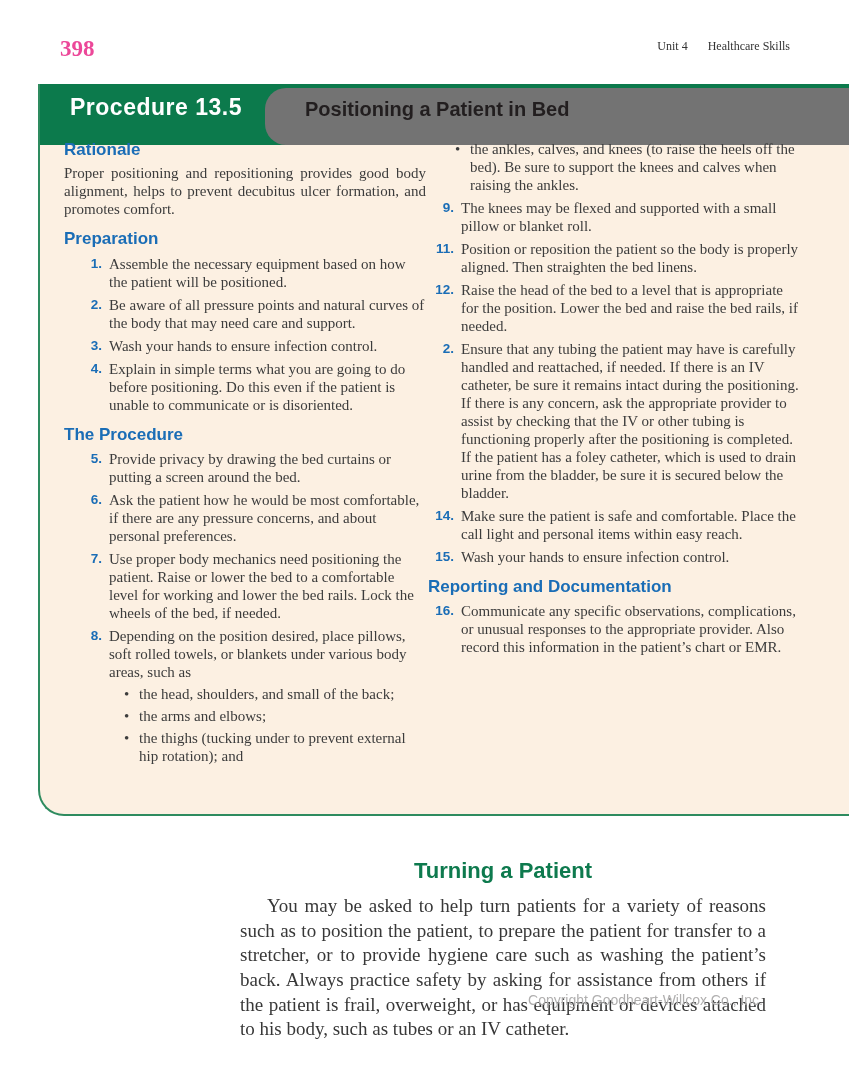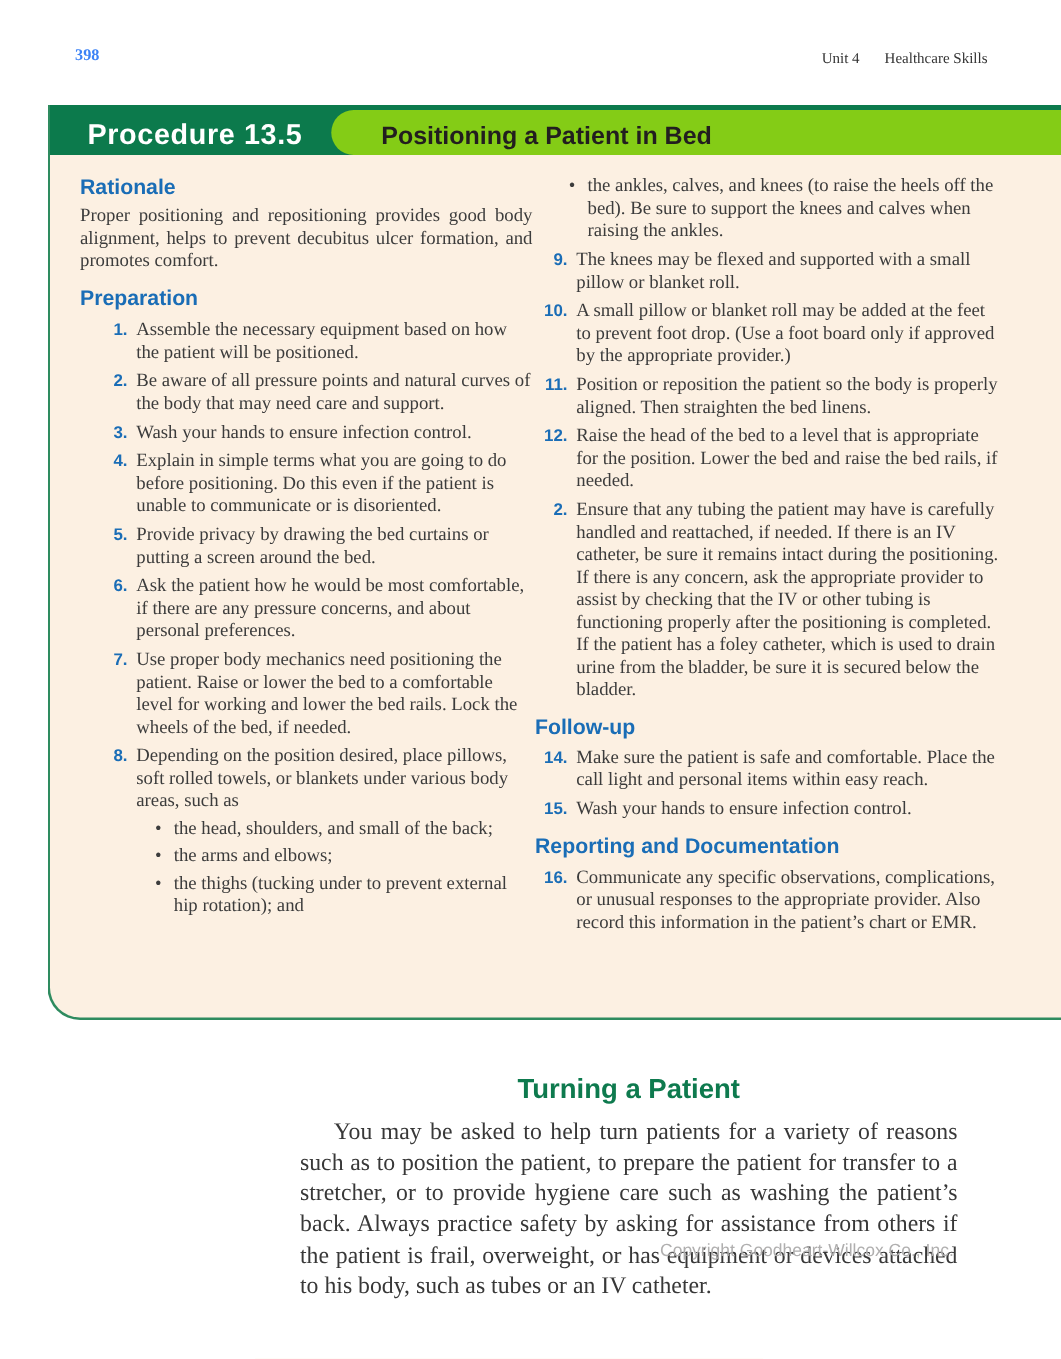--- a/index.html
+++ b/index.html
@@ -1,39 +1,39 @@
 <!DOCTYPE html>
 <html><head>
 <meta charset="utf-8">
 <style>
   html,body{margin:0;padding:0;}
   body{
     width:849px;height:1087px;position:relative;background:#ffffff;
     font-family:"Liberation Serif", serif;color:#3c3c3c;overflow:hidden;
   }
   
-  .page-num{position:absolute;left:60px;top:36px;font-size:13px;font-weight:bold;color:#3b82f6;}
+  .page-num{position:absolute;left:60px;top:36px;font-size:23px;font-weight:bold;color:#ec4899;}
   .running-head{position:absolute;right:59px;top:39px;font-size:12px;color:#333;}
   .running-head .unit{margin-right:20px;}
   
   .proc-box{
     position:absolute;left:38px;right:0;top:84px;height:730px;
     background:#fcf0e2;
     border-left:2px solid #2e8b5f;border-bottom:2px solid #2e8b5f;
     border-bottom-left-radius:26px;
   }
-  .band{position:absolute;top:0;left:0;right:0;height:40px;background:#0c7a4c;}
+  .band{position:absolute;top:0;left:0;right:0;height:61px;background:#0c7a4c;}
   .band-label{
     position:absolute;left:30px;top:0;line-height:46px;
     font-family:"Liberation Sans", sans-serif;font-weight:bold;font-size:23px;color:#ffffff;
     letter-spacing:0.5px;
   }
   .ribbon{
     position:absolute;left:225px;top:4px;right:0;bottom:0;
-    background:#84cc16;border-radius:21px 0 0 21px;
+    background:#737373;border-radius:21px 0 0 21px;
   }
   .ribbon-title{
     display:block;line-height:42px;padding-left:40px;
     font-family:"Liberation Sans", sans-serif;font-weight:bold;font-size:20px;color:#221e1f;
   }
   
   .col{position:absolute;top:56px;font-size:15px;line-height:1.2;}
   .col-left{left:24px;width:362px;}
   .col-right{left:388px;width:374px;}
   .sec-heading{
@@ -98,20 +98,21 @@
     </div>
     <div class="step">
       <span class="num">3.</span>
       <span class="text">Wash your hands to ensure infection control.</span>
     </div>
     <div class="step">
       <span class="num">4.</span>
       <span class="text">Explain in simple terms what you are going to do before positioning. Do this even if the patient is unable to communicate or is disoriented.</span>
     </div>
 
+    <div class="sec-heading">The Procedure</div>
 
     <div class="step">
       <span class="num">5.</span>
       <span class="text">Provide privacy by drawing the bed curtains or putting a screen around the bed.</span>
     </div>
     <div class="step">
       <span class="num">6.</span>
       <span class="text">Ask the patient how he would be most comfortable, if there are any pressure concerns, and about personal preferences.</span>
     </div>
     <div class="step">
@@ -141,37 +142,32 @@
     <div class="bullet-item" style="margin-top:0;">
       <span class="glyph">•</span>
       <span class="text">the ankles, calves, and knees (to raise the heels off the bed). Be sure to support the knees and calves when raising the ankles.</span>
     </div>
 
     <div class="step">
       <span class="num">9.</span>
       <span class="text">The knees may be flexed and supported with a small pillow or blanket roll.</span>
     </div>
     <div class="step">
-      <span class="num">10.</span>
-      <span class="text">A small pillow or blanket roll may be added at the feet to prevent foot drop. (Use a foot board only if approved by the appropriate provider.)</span>
-    </div>
-    <div class="step">
       <span class="num">11.</span>
       <span class="text">Position or reposition the patient so the body is properly aligned. Then straighten the bed linens.</span>
     </div>
     <div class="step">
       <span class="num">12.</span>
       <span class="text">Raise the head of the bed to a level that is appropriate for the position. Lower the bed and raise the bed rails, if needed.</span>
     </div>
     <div class="step">
       <span class="num">2.</span>
       <span class="text">Ensure that any tubing the patient may have is carefully handled and reattached, if needed. If there is an IV catheter, be sure it remains intact during the positioning. If there is any concern, ask the appropriate provider to assist by checking that the IV or other tubing is functioning properly after the positioning is completed. If the patient has a foley catheter, which is used to drain urine from the bladder, be sure it is secured below the bladder.</span>
     </div>
 
-    <div class="sec-heading">Follow-up</div>
 
     <div class="step">
       <span class="num">14.</span>
       <span class="text">Make sure the patient is safe and comfortable. Place the call light and personal items within easy reach.</span>
     </div>
     <div class="step">
       <span class="num">15.</span>
       <span class="text">Wash your hands to ensure infection control.</span>
     </div>
 

